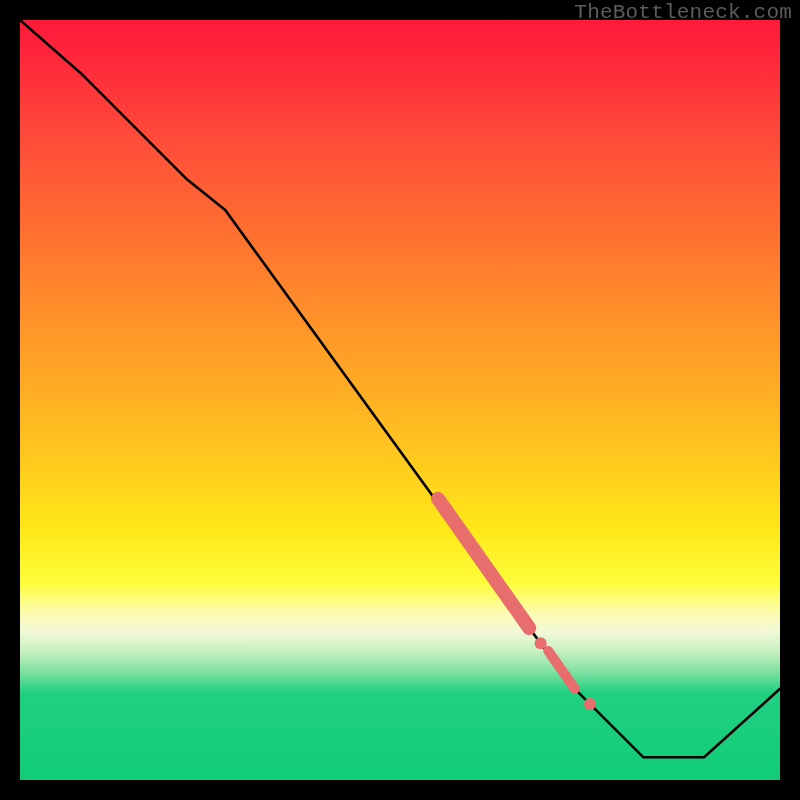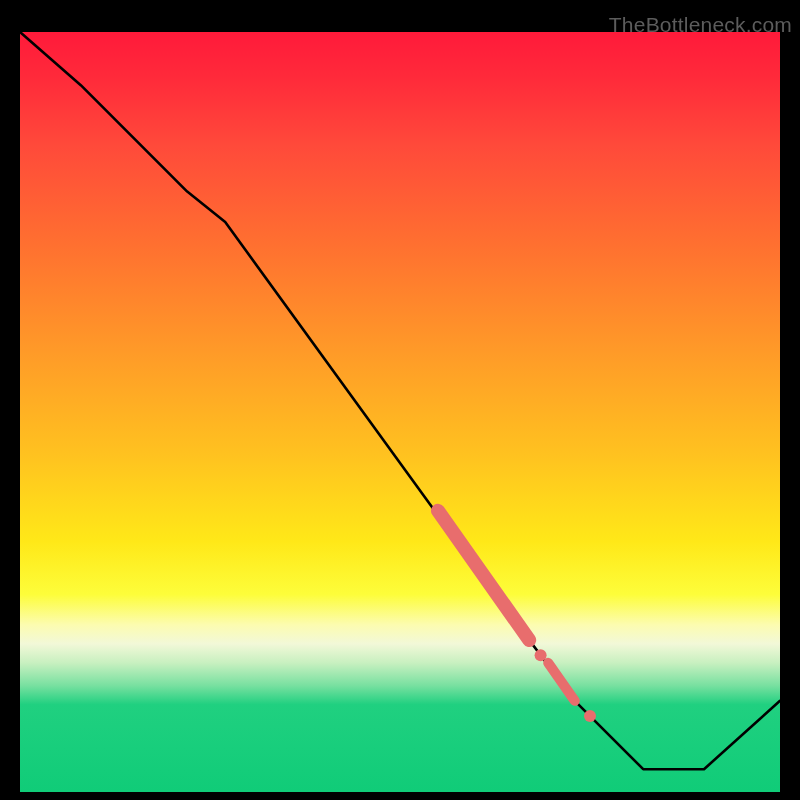--- a/index.html
+++ b/index.html
@@ -6,25 +6,26 @@
     margin: 0;
     padding: 0;
     width: 800px;
     height: 800px;
     background: #000;
     overflow: hidden;
     font-family: Arial, Helvetica, sans-serif;
   }
   .frame {
     position: absolute;
-    top: 12px;
+    top: 0;
     left: 0;
     width: 800px;
     height: 672px;
     background: #000;
+    font-family: Liberation Mono, monospace;
   }
   .plot-area {
     position: absolute;
     top: 20px;
     left: 20px;
     width: 760px;
     height: 760px;
     overflow: hidden;
     background: linear-gradient(to bottom,
       #ff1a3a 0%,

